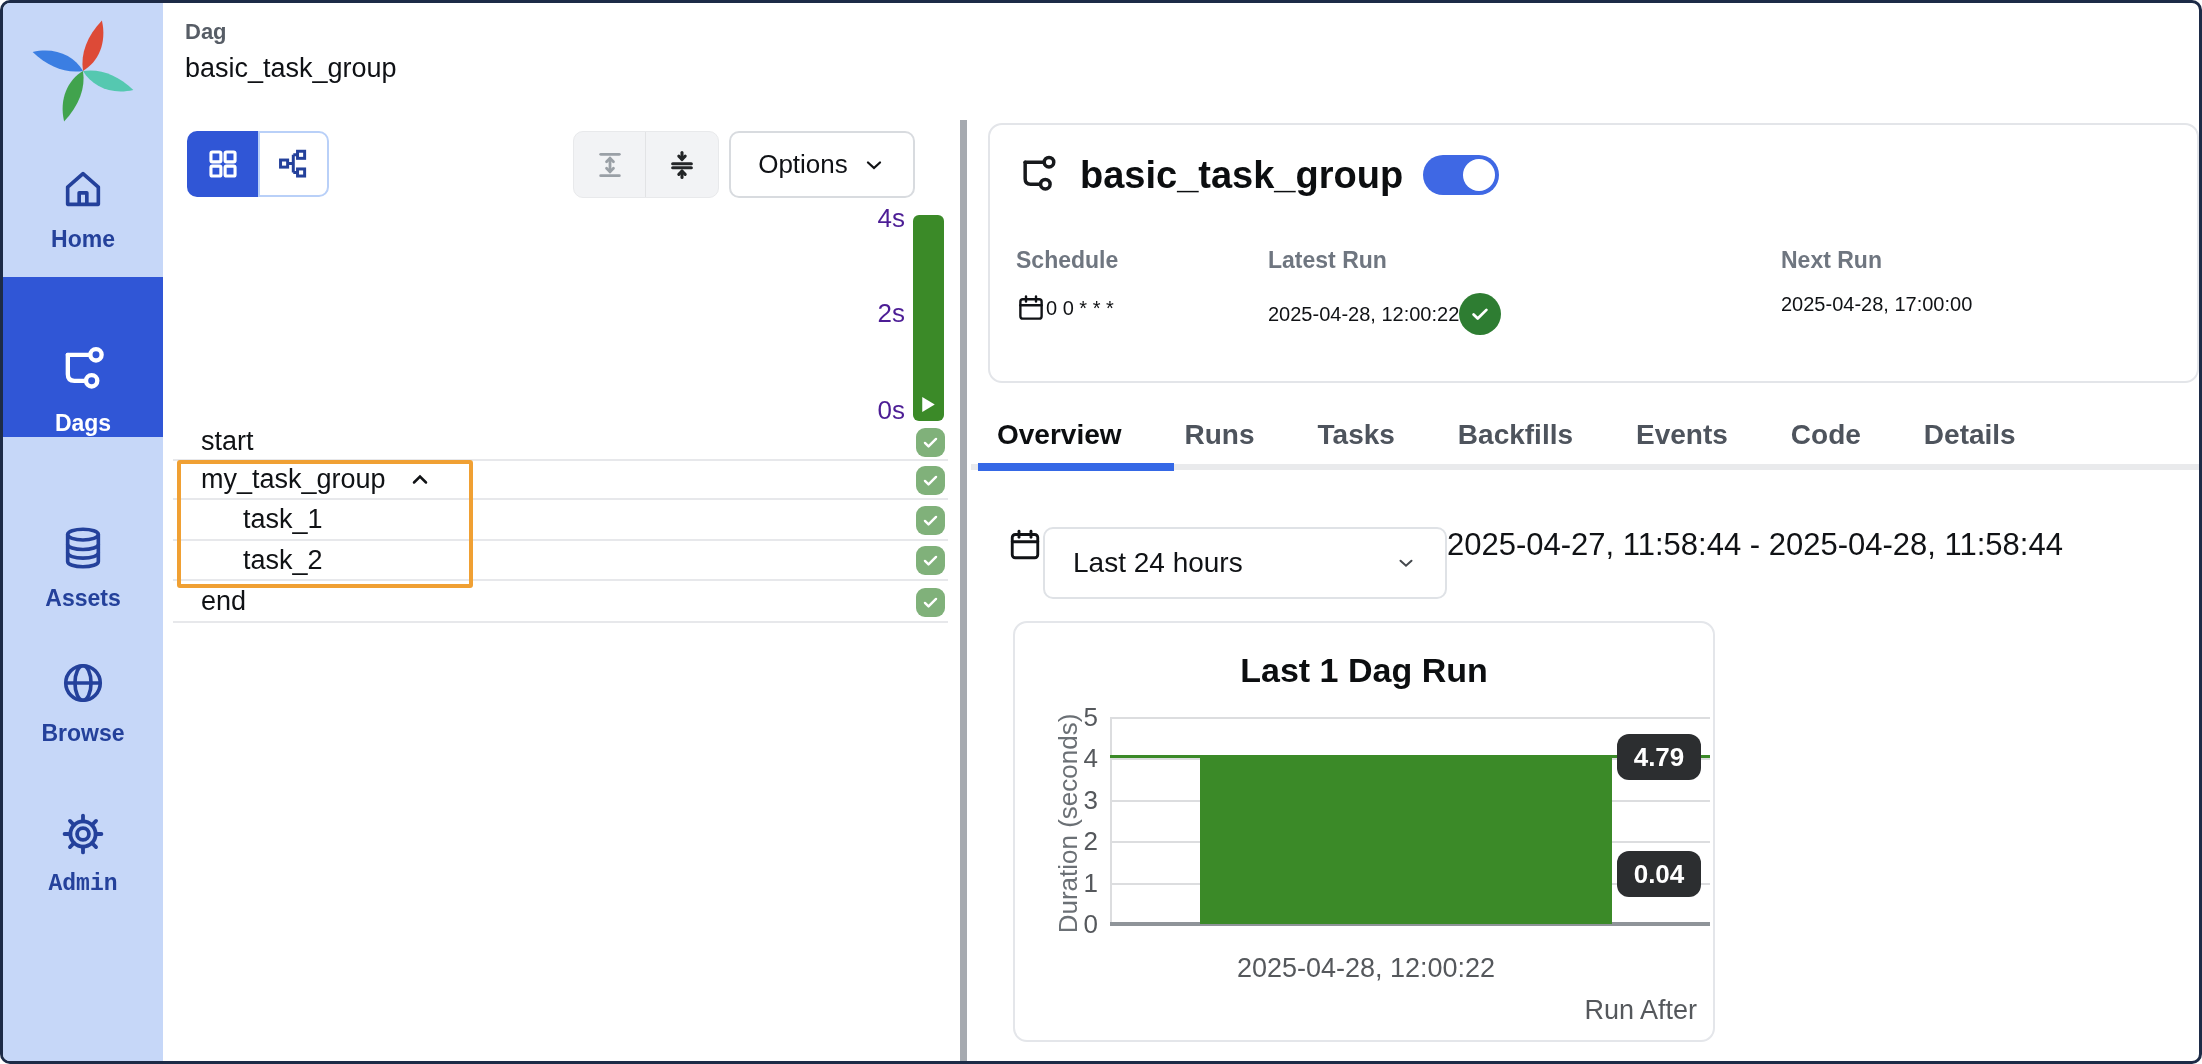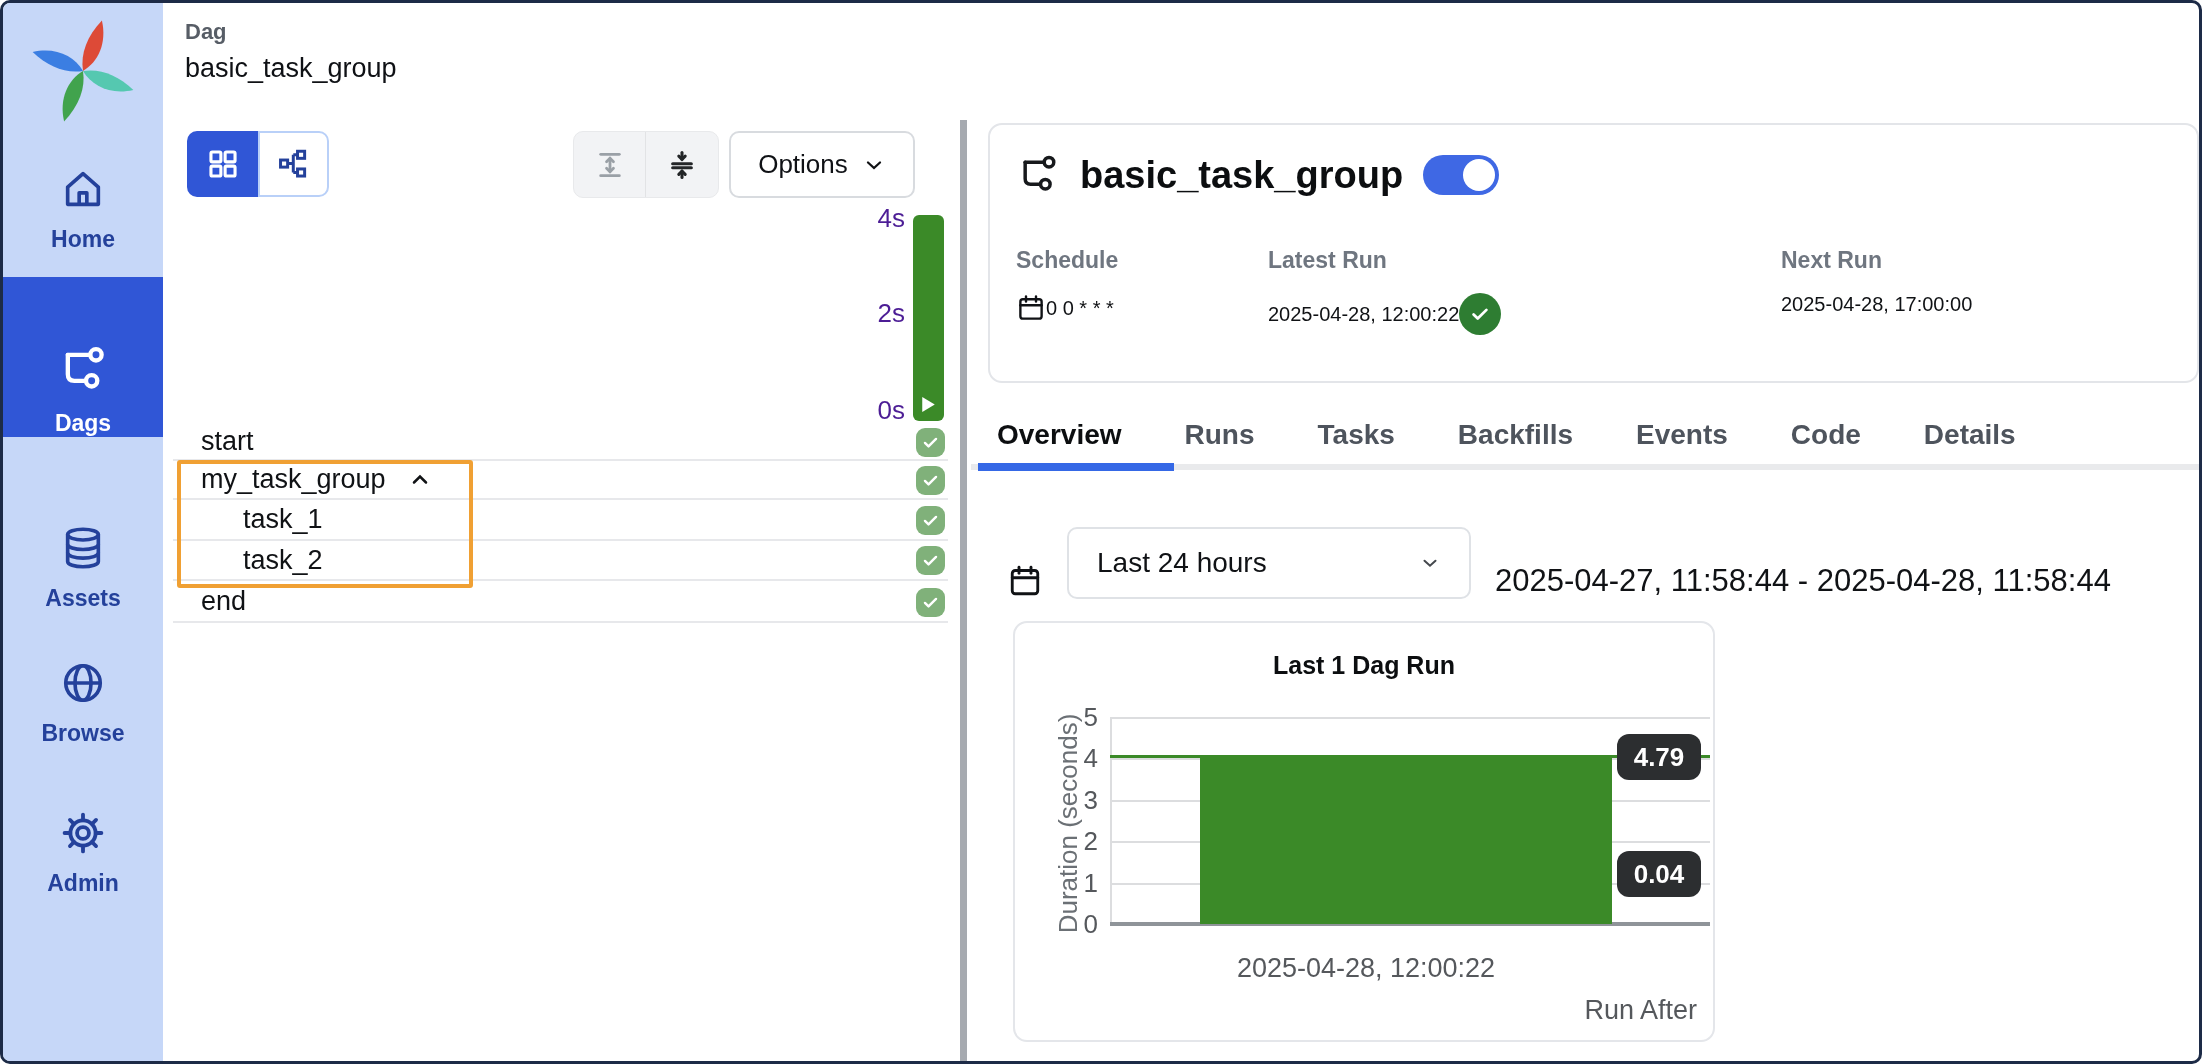--- a/index.html
+++ b/index.html
@@ -63,29 +63,29 @@
   .stat-label { position:absolute; top:122px; font-size:23px; font-weight:600; color:#6f7680; }
   .stat-value { position:absolute; top:168px; display:flex; align-items:center; font-size:20px; color:#101215; }
   .ok-badge { width:42px; height:42px; border-radius:50%; background:#2e7d32; display:flex; align-items:center; justify-content:center; }
 
   .tabs { position:absolute; left:30px; top:416px; display:flex; gap:63px; }
   .tab { font-size:28px; font-weight:600; color:#4e545d; cursor:pointer; }
   .tab.active { color:#0c0e10; font-weight:700; }
   .tab-track { position:absolute; left:4px; top:461px; width:1234px; height:6px; background:#e9eaec; }
   .tab-active-bar { position:absolute; left:11px; top:460px; width:196px; height:8px; background:#3568e6; }
 
-  .filter-row { position:absolute; left:40px; top:524px; display:flex; align-items:flex-end; gap:24px; }
+  .filter-row { position:absolute; left:40px; top:524px; display:flex; align-items:flex-start; }
   .range-select { width:404px; height:72px; border:2px solid #dfe2e6; border-radius:10px; display:flex;
                   align-items:center; justify-content:space-between; padding:0 28px; font-size:28px;
                   color:#101215; cursor:pointer; background:#fff; }
   .range-text { font-size:31px; color:#101215; }
 
   .chart-card { position:absolute; left:46px; top:618px; width:702px; height:421px;
                 border:2px solid #e4e6ea; border-radius:14px; background:#fff; }
-  .chart-title { position:absolute; left:0; top:28px; width:100%; text-align:center; font-size:25px; font-weight:700; color:#0c0e10; }
+  .chart-title { position:absolute; left:0; top:28px; width:100%; text-align:center; font-size:34px; font-weight:700; color:#0c0e10; }
   .ylab { position:absolute; left:-97px; top:185px; width:300px; text-align:center; font-size:26px; color:#6b7075;
           transform:rotate(-90deg); }
   .gline { position:absolute; left:95px; width:600px; height:2px; background:#dcdddf; }
   .ytick { position:absolute; width:50px; text-align:right; font-size:26px; color:#55585c; }
   .yspine { position:absolute; left:95px; top:94px; width:2px; height:207px; background:#dcdddf; }
   .baseline { position:absolute; left:95px; top:299px; width:600px; height:4px; background:#8f9499; }
   .bar { position:absolute; left:185px; width:412px; background:#3b8a28; cursor:pointer; }
   .hline { position:absolute; left:95px; width:600px; height:3px; background:#3b8a28; }
   .vchip { position:absolute; left:602px; width:84px; height:46px; background:#2c2e30; border-radius:12px;
            color:#fff; font-size:26px; font-weight:700; display:flex; align-items:center; justify-content:center; }
@@ -137,21 +137,21 @@
 
     <div class="nav-item" style="top:594px;height:150px;">
       <svg width="46" height="46" viewBox="0 0 24 24" fill="none" stroke="currentColor" stroke-width="1.9">
         <circle cx="12" cy="12" r="9"></circle>
           <ellipse cx="12" cy="12" rx="4.2" ry="9"></ellipse>
           <path d="M3 12 H21"></path>
       </svg>
       <span class="nav-label">Browse</span>
     </div>
 
-    <div class="nav-item" style="top:744px;height:150px;">
+    <div class="nav-item" style="top:744px;height:150px;font-family:Liberation Mono, monospace;">
       <svg width="46" height="46" viewBox="0 0 24 24" fill="none" stroke="currentColor" stroke-width="2" stroke-linecap="round">
         <circle cx="12" cy="12" r="3.1"></circle>
         <circle cx="12" cy="12" r="6.6"></circle>
         <path d="M12 2.4 V5.4 M12 18.6 V21.6 M2.4 12 H5.4 M18.6 12 H21.6 M5.2 5.2 L7.3 7.3 M16.7 16.7 L18.8 18.8 M18.8 5.2 L16.7 7.3 M7.3 16.7 L5.2 18.8"></path>
       </svg>
       <span class="nav-label">Admin</span>
     </div>
   </aside>
 
   <main class="left-pane">

